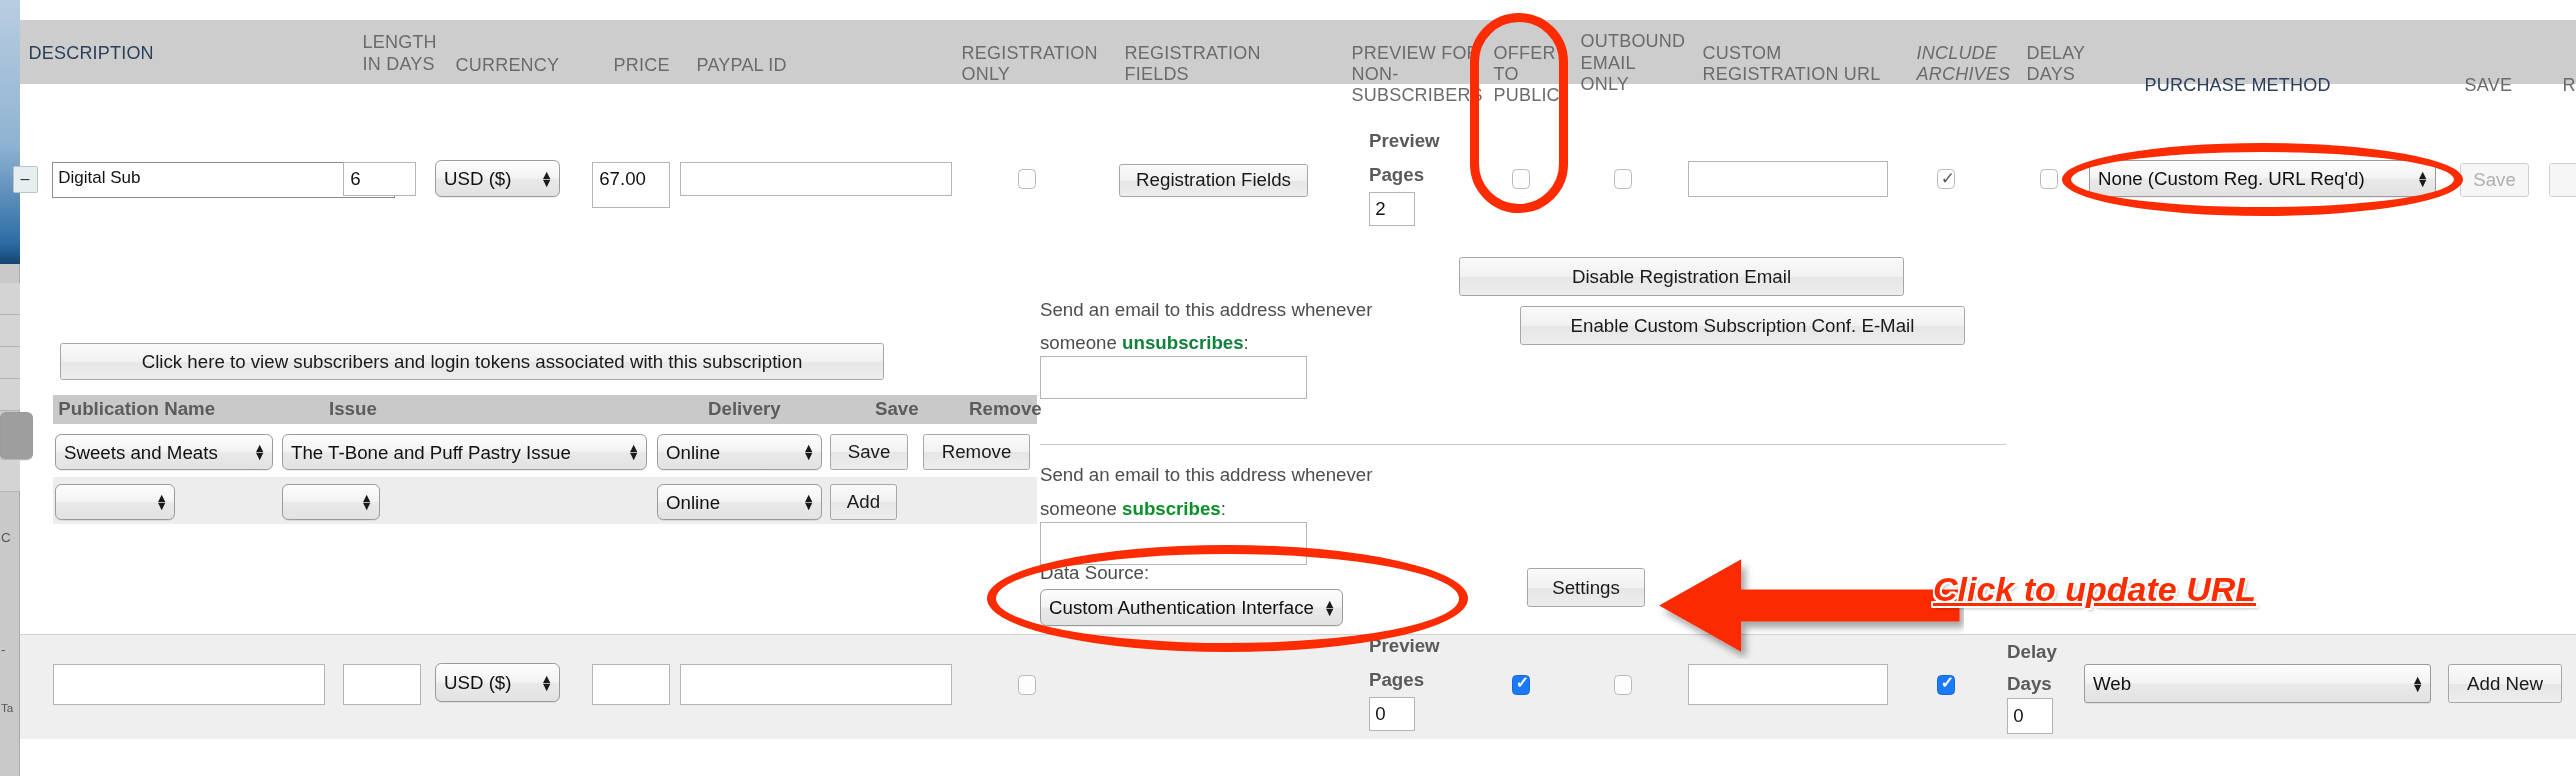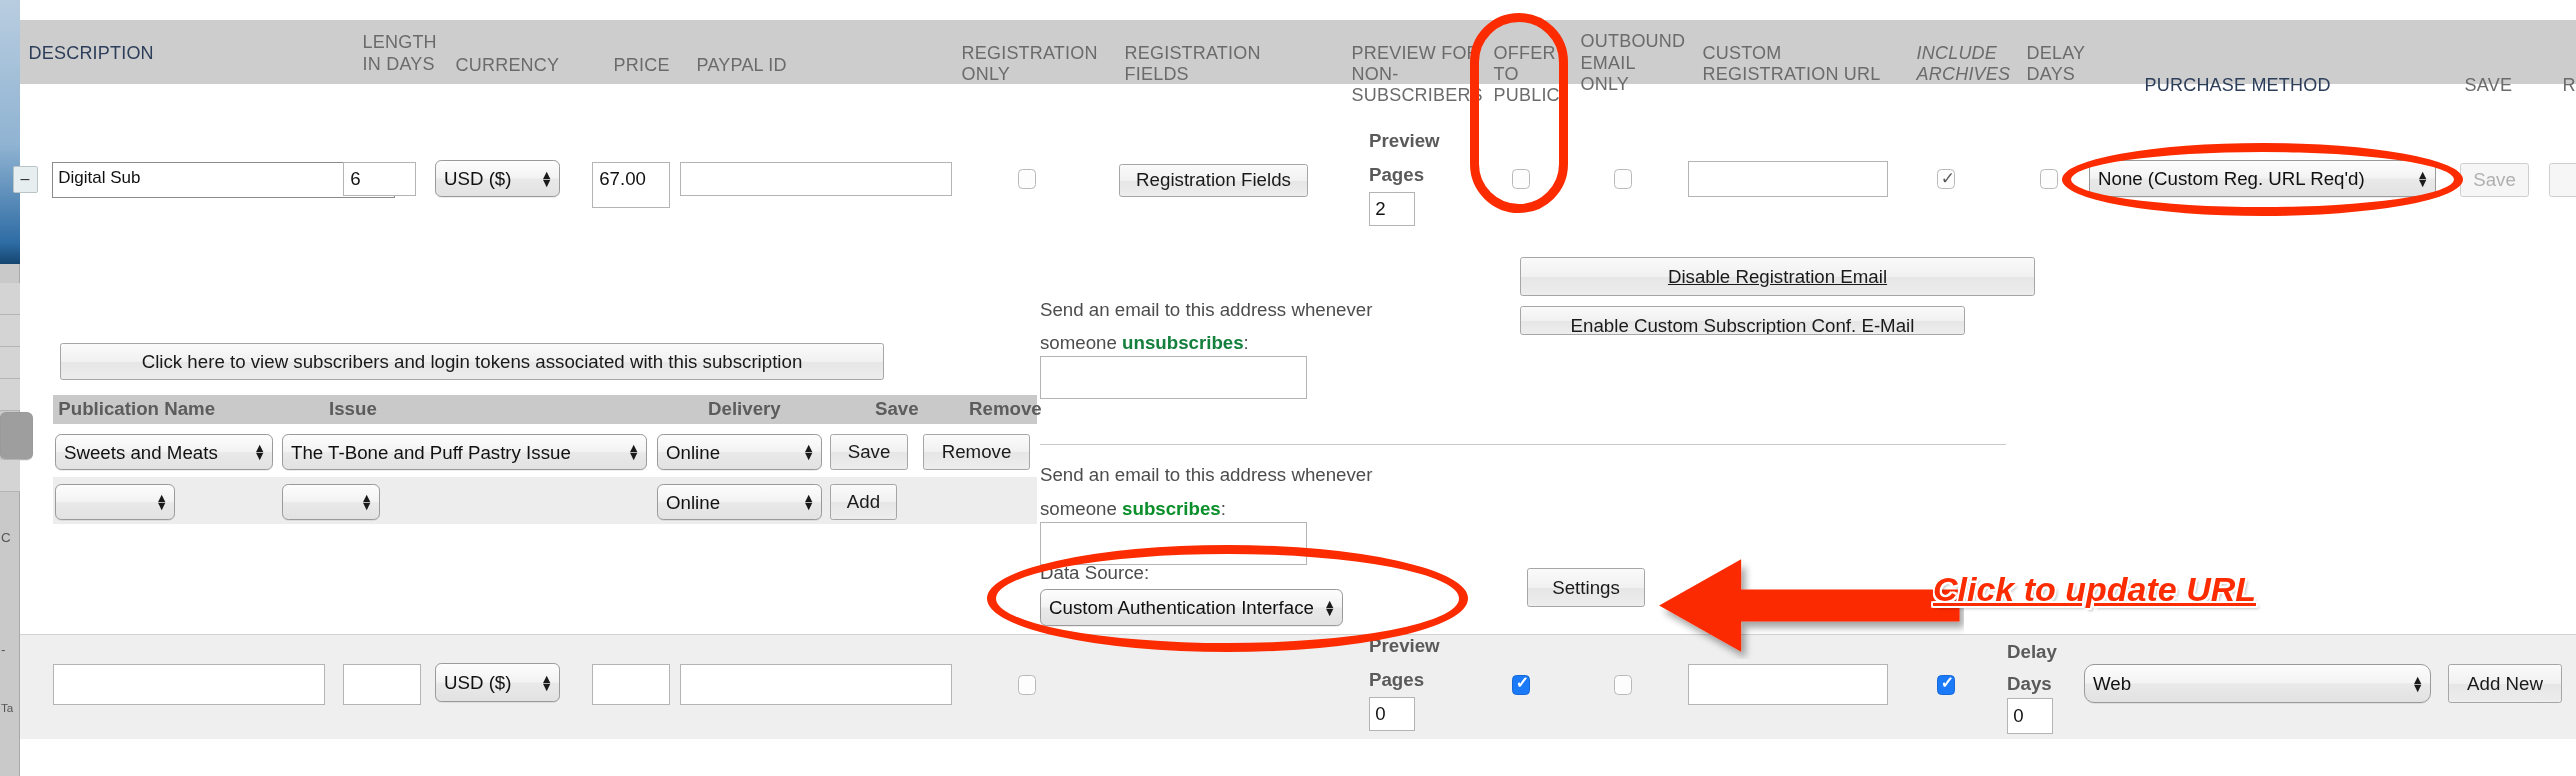--- a/index.html
+++ b/index.html
@@ -87,21 +87,21 @@
     background: linear-gradient(180deg,#fdfdfd 0%,#f3f3f3 48%,#e9e9e9 52%,#e2e2e2 100%);
     border: 0.9px solid #9a9a9a;
     border-radius: 6.2px;
     font-family: "Liberation Sans", sans-serif;
     font-size: 18.7px;
     color: #111;
     padding: 0 23px 0 8px;
     outline: none;
     box-shadow: 0 0.9px 0 rgba(0,0,0,.07);
   }
-  .sel.flat { border-radius: 10px; }
+  .sel.flat { border-radius: 3px; }
   .selwrap { position: absolute; }
   .selwrap > .sel { position: relative; left:0; top:0; width:100%; height:100%; }
   .arrows {
     position: absolute; right: 7.1px; top: 50%;
     transform: translateY(-50%);
     font-size: 12.5px; line-height: 8px; color: #1a1a1a;
     pointer-events: none; text-align: center;
   }
   .btn {
     position: absolute;
@@ -376,22 +376,22 @@
   <div class="lbl body" style="left:1040px; top:561px;">Data Source:</div>
   <div class="selwrap" style="left:1040px; top:589px; width:303px; height:37px;">
     <select class="sel">
       <option>Custom Authentication Interface</option>
     </select>
     <div class="arrows">▲<br>▼</div>
   </div>
 
   <div class="btn" style="left:1527px; top:568px; width:118px; height:39px; line-height:37px;">Settings</div>
 
-  <div class="btn" style="left:1520px; top:257px; width:515px; height:39px; line-height:37px;text-decoration:underline;">Disable Registration Email</div>
-  <div class="btn" style="left:1520px; top:306px; width:445px; height:29px; line-height:37px;">Enable Custom Subscription Conf. E-Mail</div>
+  <div class="btn" style="left:1459px; top:257px; width:445px; height:39px; line-height:37px;">Disable Registration Email</div>
+  <div class="btn" style="left:1520px; top:306px; width:445px; height:39px; line-height:37px;">Enable Custom Subscription Conf. E-Mail</div>
 
   <div class="band" style="top:634px; width:2556px; height:105px;"></div>
 
   <div class="txt" style="left:53px; top:664px; width:272px; height:41px;"></div>
   <div class="txt" style="left:343px; top:664px; width:78px; height:41px;"></div>
 
   <div class="selwrap" style="left:435px; top:663px; width:125px; height:39px;">
     <select class="sel">
       <option>USD ($)</option>
     </select>

